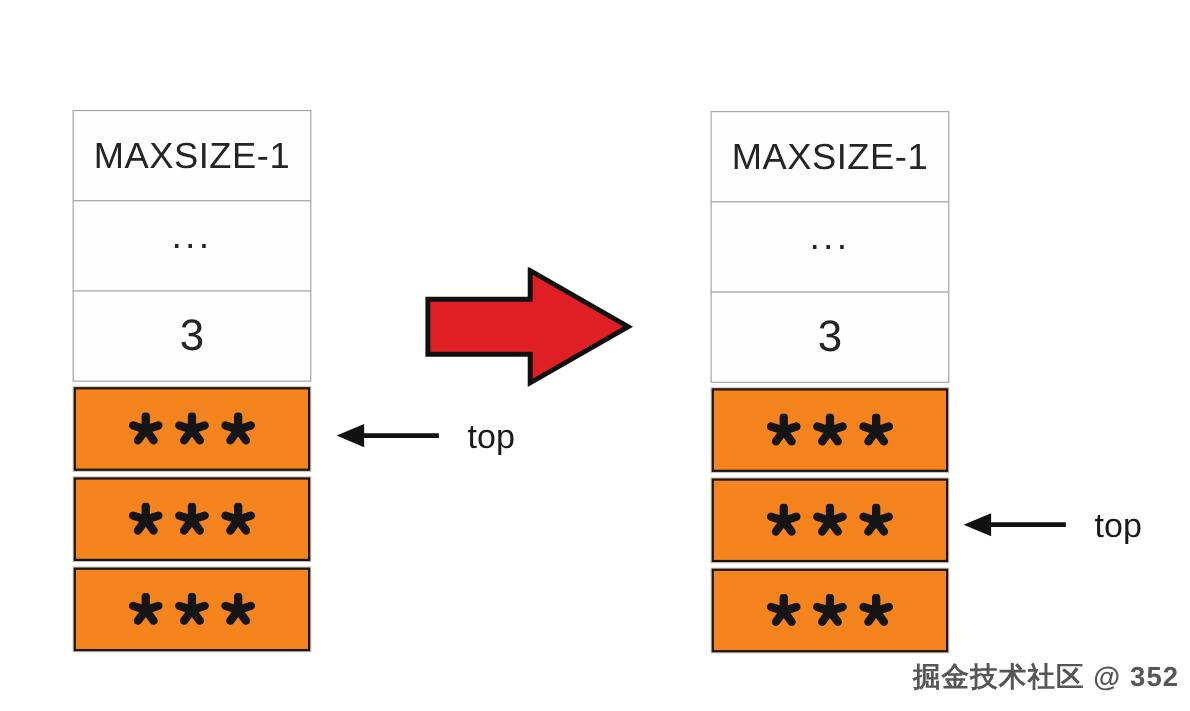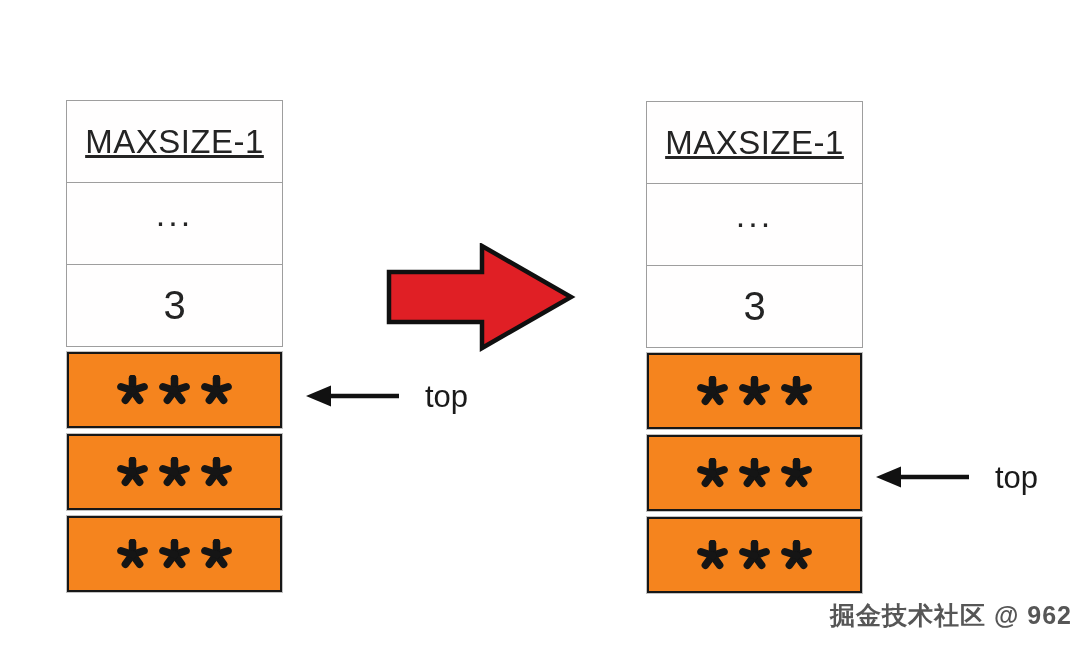--- a/index.html
+++ b/index.html
@@ -11,21 +11,21 @@
   .stack{position:absolute;width:217px;}
   .stack-left{left:66px;top:100px;}
   .stack-right{left:646px;top:101px;}
 
   .wcell{
     box-sizing:border-box;height:83px;margin-top:-1px;
     border:1px solid #9e9e9e;background:#fffefe;
     display:flex;align-items:center;justify-content:center;
     color:#242424;
   }
-  .wcell:first-child{margin-top:0;text-decoration:underline;}
+  .wcell:first-child{margin-top:0;}
   .txt-maxsize{font-size:33px;letter-spacing:0.5px;}
   .txt-dots{font-size:34px;letter-spacing:3px;transform:translateY(-9px);}
   .txt-num{font-size:40px;}
 
   .ocell{
     box-sizing:border-box;margin-top:4px;
     border:1px solid #c2c2c2;background:#fff;
   }
   .ocell-in{
     box-sizing:border-box;border:2px solid #171717;background:#F5841E;
@@ -258,13 +258,13 @@
 </div>
 
 <div class="pointer pointer-right">
   <svg width="97" height="30" viewBox="0 0 97 30">
     <line x1="22" y1="15" x2="95" y2="15" stroke="#111" stroke-width="4.4"></line>
     <polygon points="2,15 27,4.5 27,25.5" fill="#111"></polygon>
   </svg>
   <span class="pointer-label">top</span>
 </div>
 
-<div class="watermark">掘金技术社区 @ 962</div>
+<div class="watermark">掘金技术社区 @ 352</div>
 
 </body></html>

